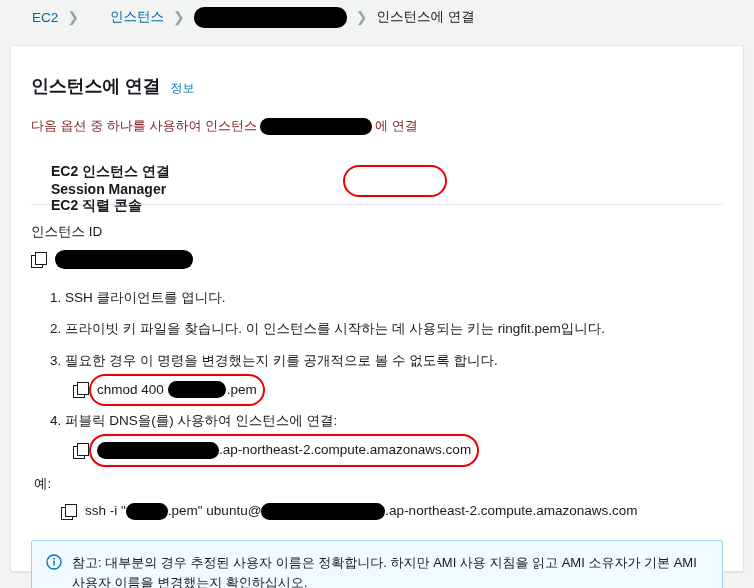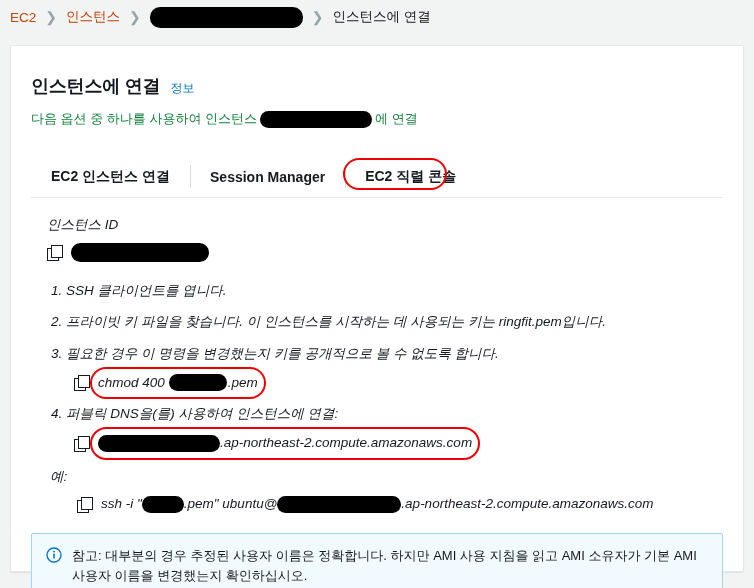--- a/index.html
+++ b/index.html
@@ -11,21 +11,21 @@
     -webkit-font-smoothing: antialiased;
   }
   .page { position: relative; width: 754px; height: 588px; overflow: hidden; }
 
   
   .breadcrumb {
     position: absolute; left: 10px; top: 4px;
     display: flex; align-items: center; height: 26px;
     font-size: 13.5px; color: #16191f;
   }
-  .bc-link { color: #c2410c; cursor: pointer; white-space: nowrap; }
+  .bc-link { color: #0369a1; cursor: pointer; white-space: nowrap; margin-left: 22px; }
   .bc-current { color: #16191f; white-space: nowrap; }
   .bc-sep {
     margin: 0 9px; color: #95a5a6; font-size: 14px;
     font-weight: 300; user-select: none;
   }
   .redact {
     display: inline-block; background: #000;
     border-radius: 10px; vertical-align: middle;
   }
 
@@ -40,31 +40,33 @@
   }
 
   .card-head { padding: 16px 20px 10px 20px; }
   .card-title-row { display: flex; align-items: baseline; gap: 10px; }
   .card-title {
     font-size: 18px; font-weight: bold; color: #16191f;
     letter-spacing: -0.2px;
   }
   .info-link { font-size: 12px; color: #0073bb; cursor: pointer; }
   .card-sub {
-    font-size: 13px; color: #15803d;
+    margin-top: 7px;
+    font-size: 13px; color: #7f1d1d;
     display: flex; align-items: center; flex-wrap: wrap;
   }
 
   
   .tabs {
     position: relative;
     margin: 18px 20px 0 20px;
     border-bottom: 1px solid #e4e6e7;
     display: flex; align-items: stretch;
     height: 42px;
+    flex-direction: column;
   }
   .tab {
     position: relative;
     display: flex; align-items: center;
     padding: 0 20px;
     font-size: 14px; font-weight: bold;
     color: #16191f; cursor: pointer;
     white-space: nowrap;
   }
   .tab + .tab::before {
@@ -78,21 +80,21 @@
     background: #16191f;
   }
   .tab-annot {
     position: absolute;
     left: 312px; top: 2px; width: 104px; height: 32px;
     border: 2.5px solid #ee0000; border-radius: 16px;
     pointer-events: none;
   }
 
   
-  .card-body { padding: 18px 20px 0 36px; font-size: 13.5px; color: #16191f; font-style: italic; }
+  .card-body { padding: 18px 20px 0 20px; font-size: 13.5px; color: #16191f; }
   .field-label { font-size: 13.5px; color: #16191f; margin-bottom: 9px; }
 
   .copy-row { display: flex; align-items: center; gap: 9px; }
   .copy-icon {
     width: 15px; height: 15px; flex: 0 0 15px;
     position: relative; cursor: pointer;
   }
   .copy-icon::before {
     content: ""; position: absolute; left: 0; top: 3px;
     width: 10px; height: 11px;
@@ -100,21 +102,21 @@
   }
   .copy-icon::after {
     content: ""; position: absolute; left: 4px; top: 0;
     width: 10px; height: 11px;
     border: 1.6px solid #16191f; background: #fff;
   }
 
   ol.steps { margin: 19px 0 0 0; padding: 0 0 0 19px; }
   ol.steps > li {
     margin-bottom: 11px; line-height: 1.5;
-    font-size: 13.5px; color: #16191f;
+    font-size: 13.5px; color: #16191f; margin-left: 15px;
   }
   ol.steps > li::marker { font-size: 13.5px; }
   .sub-block { margin: 9px 0 4px 3px; }
 
   .cmd-wrap { position: relative; display: inline-flex; align-items: center; text-align: right; }
   .annot-ellipse {
     position: absolute; border: 2.3px solid #ee0000;
     border-radius: 999px; pointer-events: none;
   }
   .cmd-text { white-space: nowrap; font-size: 13.5px; color: #16191f; }

